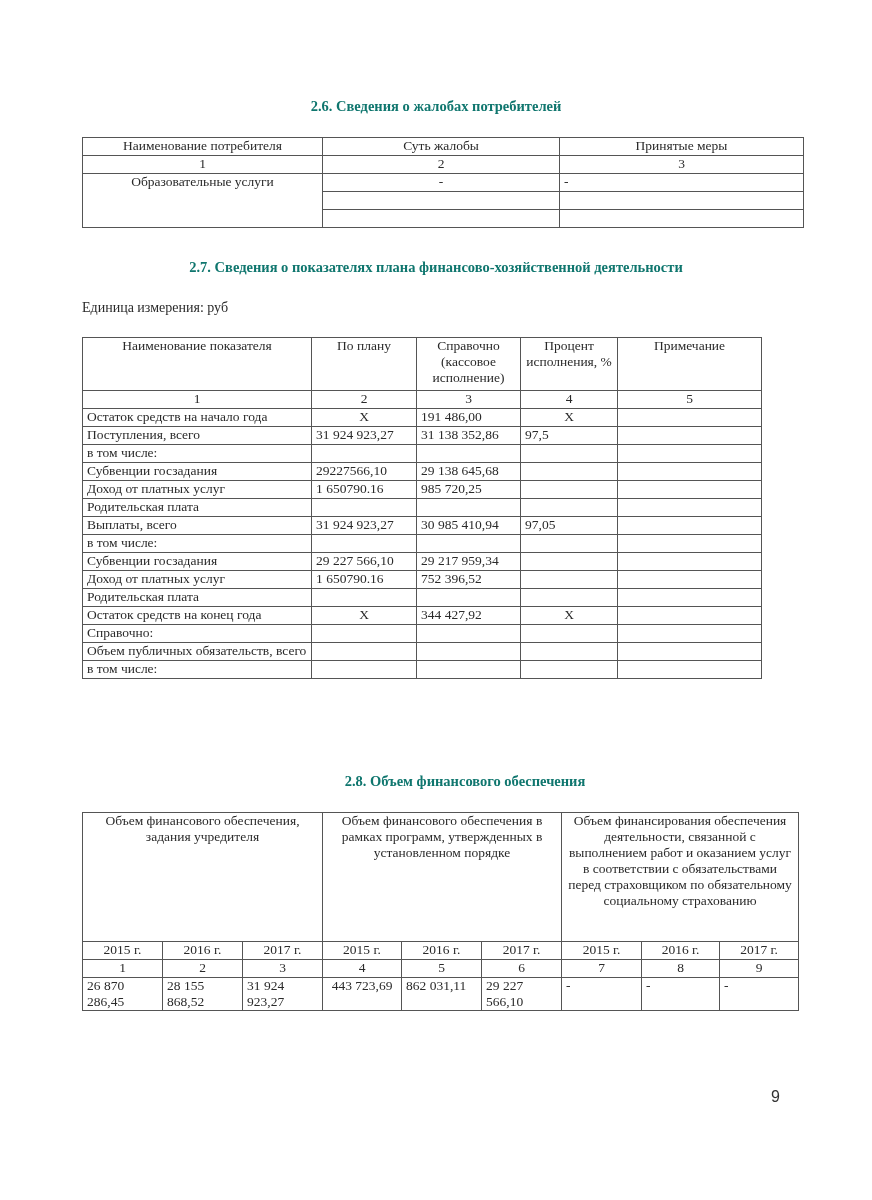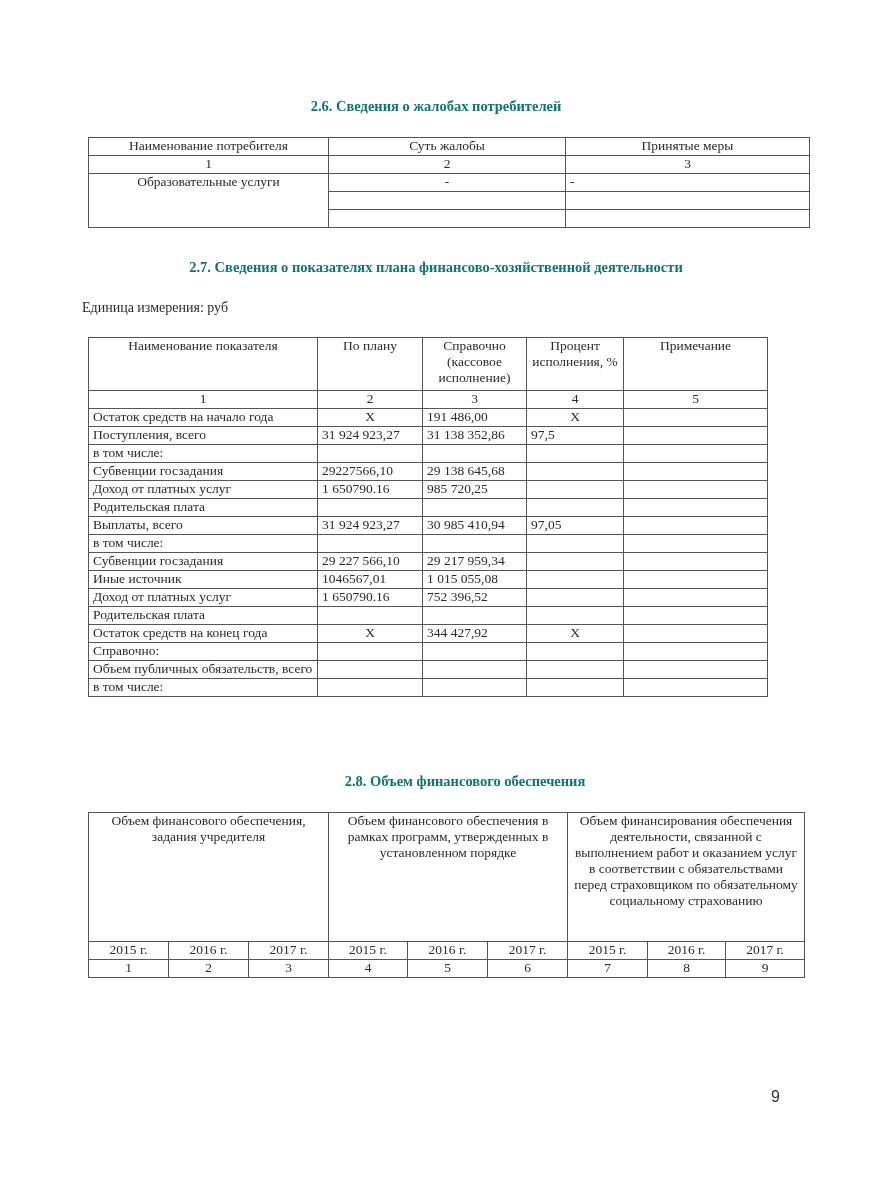--- a/index.html
+++ b/index.html
@@ -4,21 +4,21 @@
   <style>
     html, body { margin: 0; padding: 0; background: #ffffff; }
     body {
       width: 872px; height: 1200px; position: relative; overflow: hidden;
       font-family: "Liberation Serif", serif; color: #2a2a2a; font-size: 13.5px;
     }
     .h {
       position: absolute; left: 0; width: 872px; text-align: center;
       font-weight: bold; font-size: 14.5px; color: #0f766e;
     }
-    table { position: absolute; border-collapse: collapse; table-layout: fixed; margin-left: 6px; }
+    table { position: absolute; border-collapse: collapse; table-layout: fixed; }
     td { border: 1px solid #555; padding: 0 4px; vertical-align: top; line-height: 16px; }
     .c { text-align: center; }
     .l { text-align: left; }
     .unit { position: absolute; left: 82px; top: 300px; font-size: 14px; }
     .pnum {
       position: absolute; left: 771px; top: 1088px;
       font-family: "Liberation Sans", sans-serif; font-size: 16px; color: #333;
     }
     #t26 { left: 82px; top: 137px; width: 721px; }
     #t26 td { height: 17px; }
@@ -151,27 +151,20 @@
         <td class="l"></td>
       </tr>
       <tr>
         <td class="l">Субвенции госзадания</td>
         <td class="l">29 227 566,10</td>
         <td class="l">29 217 959,34</td>
         <td class="l"></td>
         <td class="l"></td>
       </tr>
       <tr>
-        <td class="l">Иные источник</td>
-        <td class="l">1046567,01</td>
-        <td class="l">1 015 055,08</td>
-        <td class="l"></td>
-        <td class="l"></td>
-      </tr>
-      <tr>
         <td class="l">Доход от платных услуг</td>
         <td class="l">1 650790.16</td>
         <td class="l">752 396,52</td>
         <td class="l"></td>
         <td class="l"></td>
       </tr>
       <tr>
         <td class="l">Родительская плата</td>
         <td class="l"></td>
         <td class="l"></td>
@@ -244,16 +237,27 @@
         <td class="c">1</td>
         <td class="c">2</td>
         <td class="c">3</td>
         <td class="c">4</td>
         <td class="c">5</td>
         <td class="c">6</td>
         <td class="c">7</td>
         <td class="c">8</td>
         <td class="c">9</td>
       </tr>
+  <tr id="t28-vals" class="t28-vals">
+        <td class="l">26 870 286,45</td>
+        <td class="l">28 155 868,52</td>
+        <td class="l">31 924 923,27</td>
+        <td class="c">443 723,69</td>
+        <td class="l">862 031,11</td>
+        <td class="l">29 227 566,10</td>
+        <td class="l">-</td>
+        <td class="l">-</td>
+        <td class="l">-</td>
+      </tr>
 </tbody>
   </table>
 
 <div class="pnum">9</div>
 
 </body></html>

